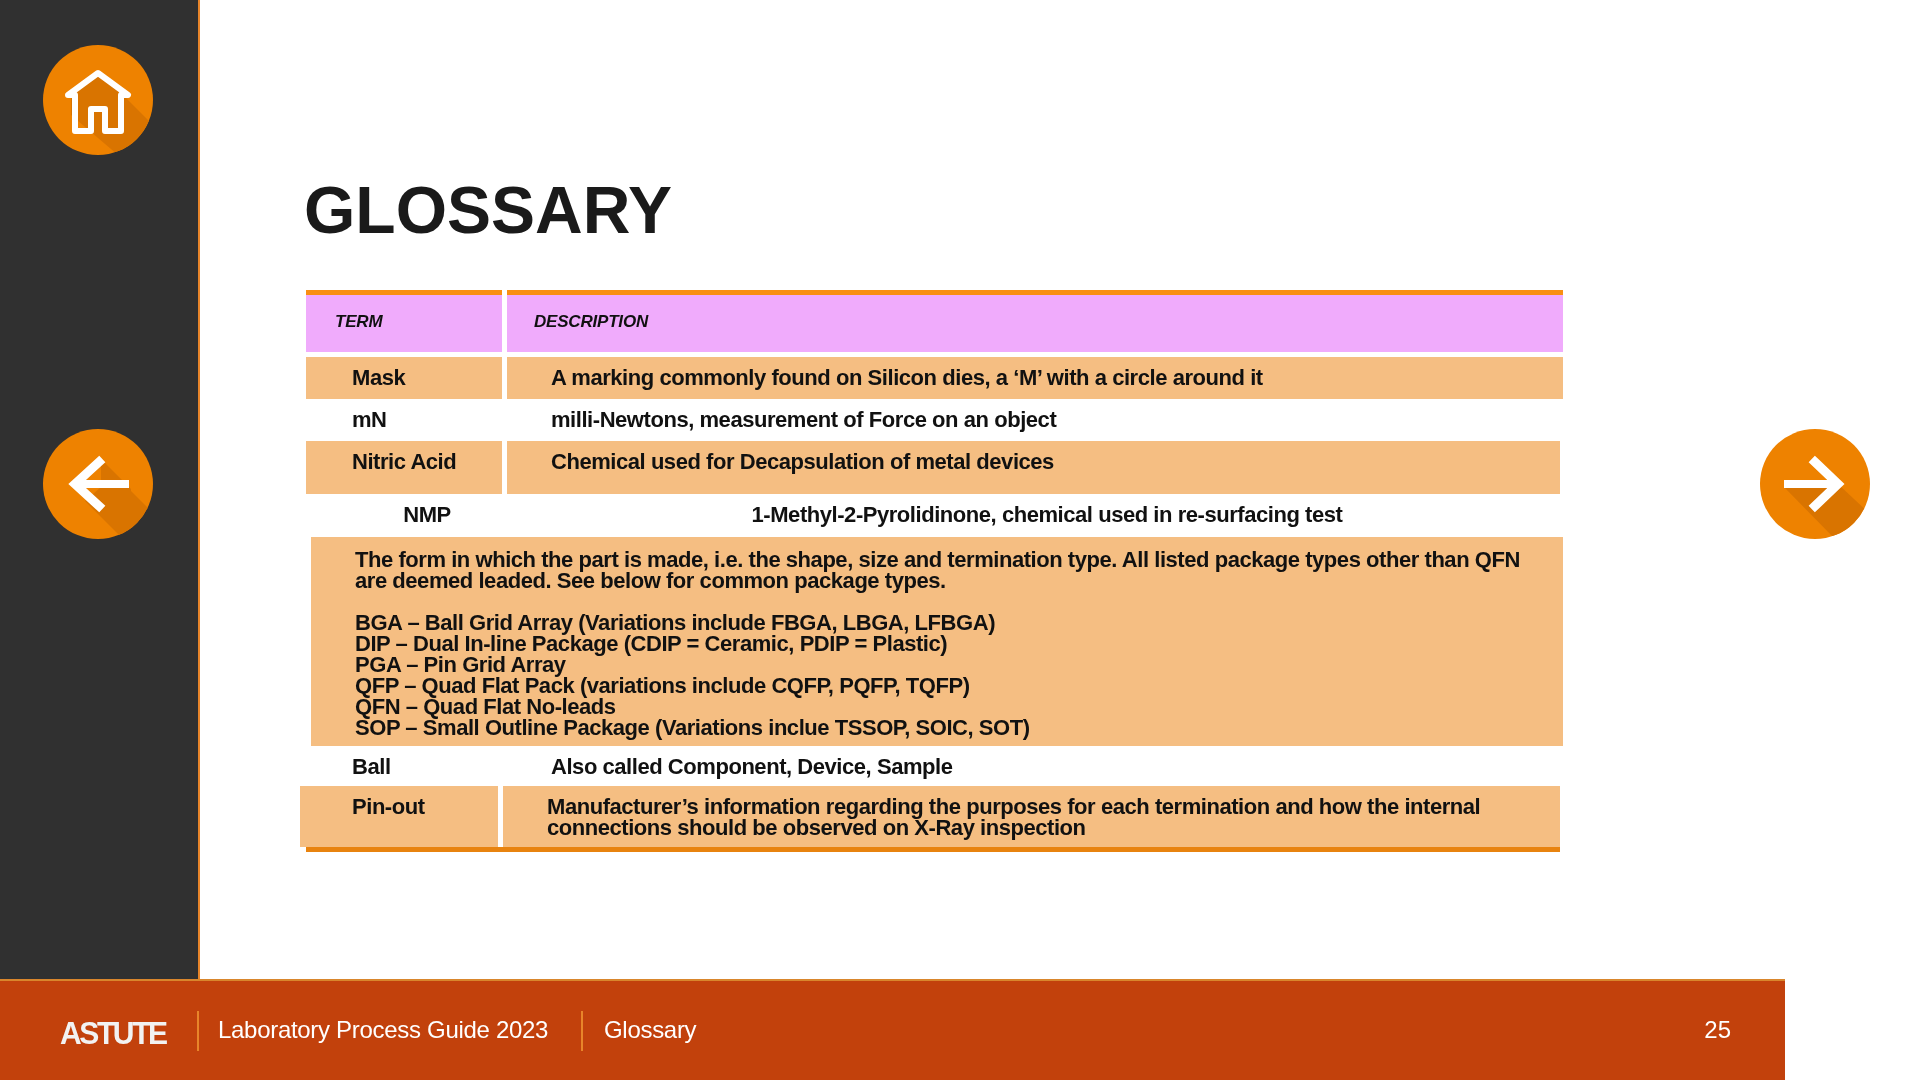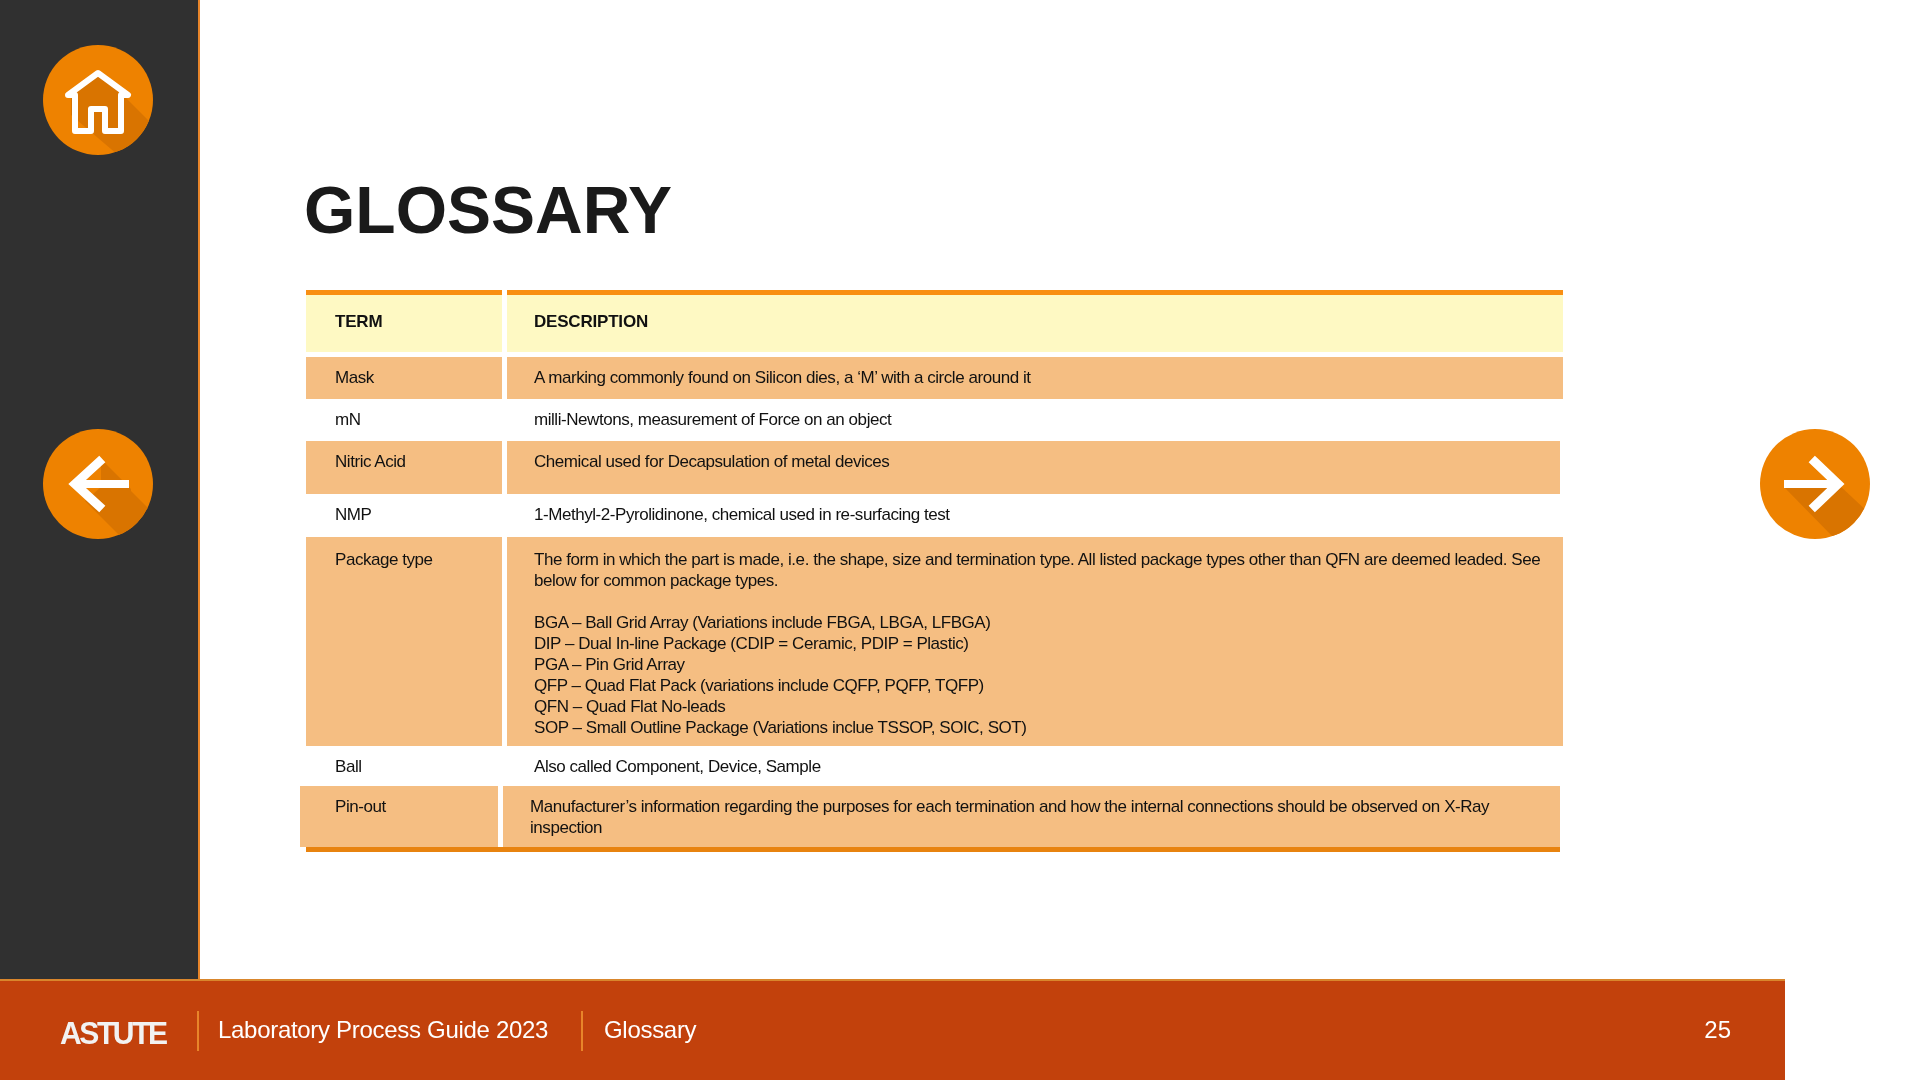--- a/index.html
+++ b/index.html
@@ -8,40 +8,40 @@
   .circle-btn { position:absolute; width:110px; height:110px; border-radius:50%; background:#EE8200; overflow:hidden; cursor:pointer; }
   .circle-btn svg { position:absolute; left:0; top:0; width:110px; height:110px; }
   .home-btn { left:43px; top:45px; }
   .prev-btn { left:43px; top:429px; }
   .next-btn { left:1760px; top:429px; }
 
   .title { position:absolute; left:304px; top:172px; margin:0; font-size:66px; font-weight:bold; color:#1a1a1a; letter-spacing:0px; line-height:76px; }
 
   .table { position:absolute; left:306px; top:290px; width:1257px; }
   .hdr { position:relative; height:62px; display:flex; }
-  .hdr .cell { background:#fef9c3; border-top:5px solid #F98F12; height:57px; box-sizing:content-box; }
+  .hdr .cell { background:#f0abfc; border-top:5px solid #F98F12; height:57px; box-sizing:content-box;font-style:italic; }
   .hdr .term { width:196px; }
   .hdr .desc { margin-left:5px; flex:1; }
   .hdr span { display:block; padding-top:17px; font-size:17px; font-weight:bold; color:#111; letter-spacing:-0.2px; }
   .hdr .term span { padding-left:29px; }
   .hdr .desc span { padding-left:27px; }
 
   .rows { margin-top:5px; }
   .row { display:flex; }
   .row .term { width:196px; box-sizing:border-box; padding-left:29px; }
   .row .desc { margin-left:5px; flex:1; box-sizing:border-box; padding-left:27px; padding-right:20px; }
   .row.shade .term, .row.shade .desc { background:#F5BE82; }
-  .row .txt { font-size:17px; font-weight:normal; color:#111; letter-spacing:-0.45px; line-height:21px; white-space:pre-line; }
+  .row .txt { font-size:22px; font-weight:bold; color:#111; letter-spacing:-0.45px; line-height:21px; white-space:pre-line;margin-left:17px; }
   .row .term .txt { padding-top:10px; }
   .row .desc .txt { padding-top:10px; }
   .r-mask { height:42px; }
   .r-mn { height:42px; }
   .r-nitric { height:53px; }
   .r-nitric .desc { margin-right:3px; }
-  .r-nmp { height:43px; }
+  .r-nmp { height:43px;text-align:center; }
   .r-pkg { height:209px; }
   .r-pkg .txt { padding-top:12px !important; }
   .r-part { height:40px; }
   .r-pin { height:61px; }
   .r-pin .term { margin-left:-6px; width:198px; padding-left:35px; }
   .r-pin .desc { margin-right:3px; }
   .r-pmp { height:56px; }
   .r-pmp .txt { padding-top:16px !important; }
   .bottom-line { height:5px; background:#E8830F; width:1254px; }
 
@@ -120,23 +120,20 @@
     </div>
     <div class="row r-nmp">
       <div class="term">
           <div class="txt">NMP</div>
         </div>
       <div class="desc">
           <div class="txt">1-Methyl-2-Pyrolidinone, chemical used in re-surfacing test</div>
         </div>
     </div>
     <div class="row shade r-pkg">
-      <div class="term">
-          <div class="txt">Package type</div>
-        </div>
       <div class="desc">
           <div class="txt">The form in which the part is made, i.e. the shape, size and termination type. All listed package types other than QFN are deemed leaded. See below for common package types.
 
 BGA – Ball Grid Array (Variations include FBGA, LBGA, LFBGA)
 DIP – Dual In-line Package (CDIP = Ceramic, PDIP = Plastic)
 PGA – Pin Grid Array
 QFP – Quad Flat Pack (variations include CQFP, PQFP, TQFP)
 QFN – Quad Flat No-leads
 SOP – Small Outline Package (Variations inclue TSSOP, SOIC, SOT)</div>
         </div>

